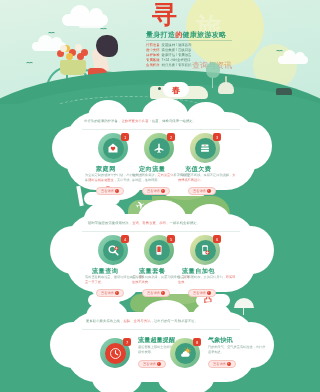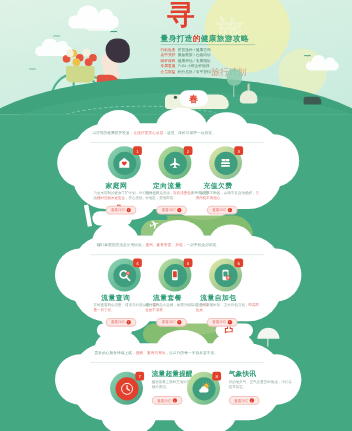--- a/index.html
+++ b/index.html
@@ -522,21 +522,21 @@
         </div>
         <div class="hero-list-row">
           <span class="hero-list-k">专属客服</span>
           <span class="hero-list-v">7×24 小时全程陪伴</span>
         </div>
         <div class="hero-list-row">
           <span class="hero-list-k">会员权益</span>
           <span class="hero-list-v">积分兑换 / 专享折扣</span>
         </div>
       </div>
-      <div class="hero-script">旅行计划</div>
+      <div class="hero-script">查询与资讯</div>
       <div class="hero-note">带着您的家人和朋友去享受美好人生，一路的健康我们来护航</div>
     </div>
 
     <div class="hill"></div>
     <div class="hill2"></div>
     <div class="hill-line"></div>
 
     <div class="balloon"></div>
     <div class="balloon-str"></div>
     <div class="croc"></div>

